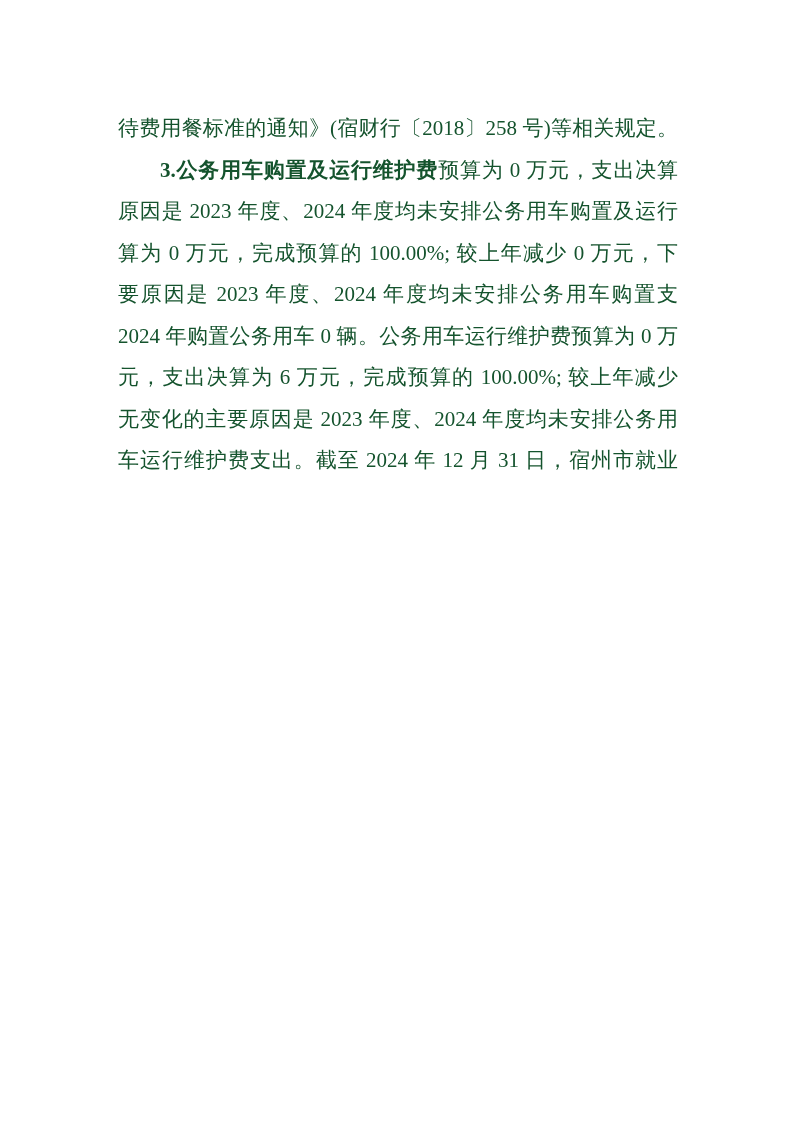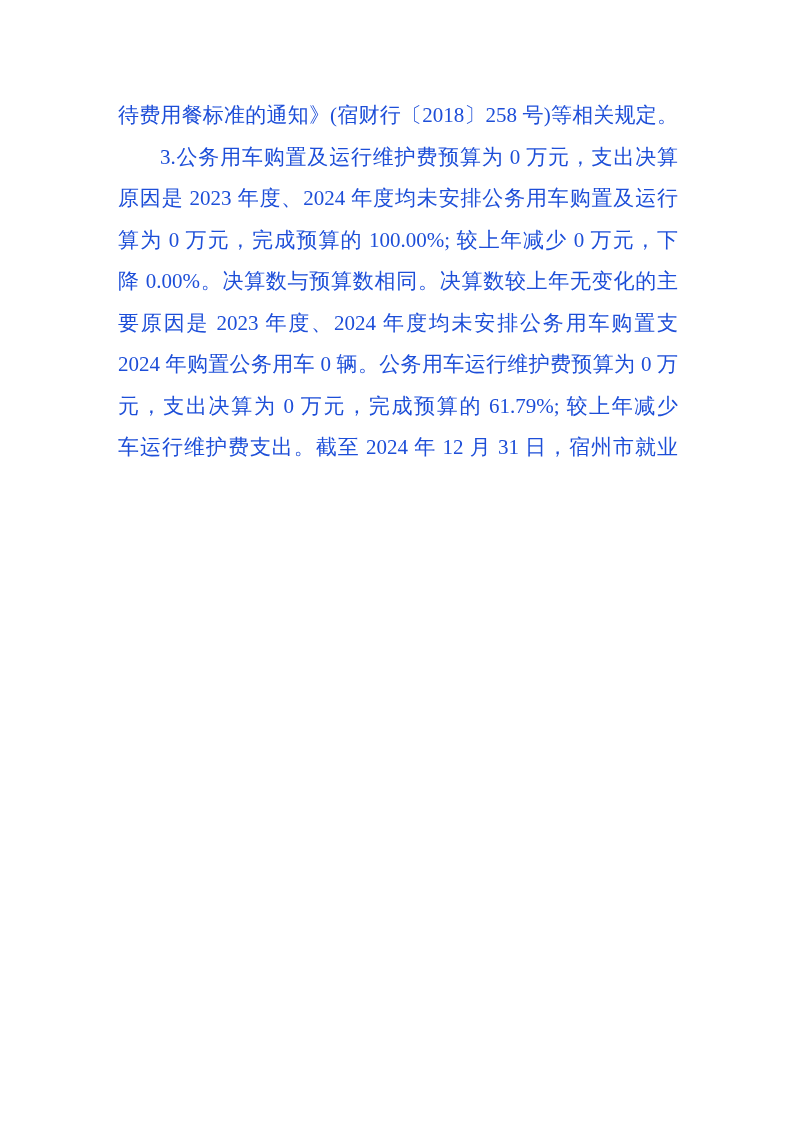--- a/index.html
+++ b/index.html
@@ -10,41 +10,41 @@
   .page {
     position: relative;
     width: 793px;
     height: 1122px;
     background: #ffffff;
     overflow: hidden;
   }
   .doc-content {
     position: absolute;
     left: 118px;
-    top: 95px;
+    top: 108px;
     width: 560px;
     font-family: "Liberation Serif", "DejaVu Serif", serif;
     font-size: 21px;
     line-height: 41.5px;
-    color: #1d4ed8;
+    color: #14532d;
   }
   .doc-line {
     height: 41.5px;
     text-align: justify;
     text-align-last: justify;
     overflow: hidden;
   }
   .doc-line.last-line {
     text-align-last: left;
   }
   .doc-line.indent-2em {
     text-indent: 42px;
   }
   .bold-run {
-    font-weight: normal;
+    font-weight: bold;
   }
 </style>
 </head>
 <body>
 
 <div class="page">
   <div class="doc-content">
 
     <div class="doc-line">待费用餐标准的通知》(宿财行〔2018〕258 号)等相关规定。</div>
 
@@ -52,27 +52,27 @@
       <span class="bold-run">3.公务用车购置及运行维护费</span><span>预算为 0 万元，支出决算</span>
     </div>
 
 
 
     <div class="doc-line">原因是 2023 年度、2024 年度均未安排公务用车购置及运行</div>
 
 
     <div class="doc-line">算为 0 万元，完成预算的 100.00%; 较上年减少 0 万元，下</div>
 
-    <div class="doc-line">降 0.00%。决算数与预算数相同。决算数较上年无变化的主</div>
 
     <div class="doc-line">要原因是 2023 年度、2024 年度均未安排公务用车购置支出。</div>
 
     <div class="doc-line">2024 年购置公务用车 0 辆。公务用车运行维护费预算为 0 万</div>
 
-    <div class="doc-line">元，支出决算为 0 万元，完成预算的 61.79%; 较上年减少</div>
+    <div class="doc-line">元，支出决算为 6 万元，完成预算的 100.00%; 较上年减少</div>
 
 
+    <div class="doc-line">无变化的主要原因是 2023 年度、2024 年度均未安排公务用</div>
 
     <div class="doc-line">车运行维护费支出。截至 2024 年 12 月 31 日，宿州市就业</div>
 
 
   </div>
 </div>
 
 </body></html>

